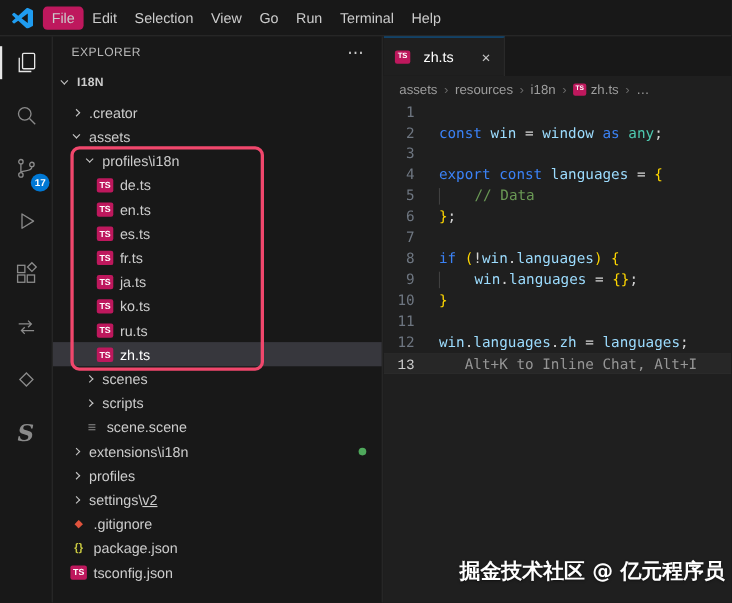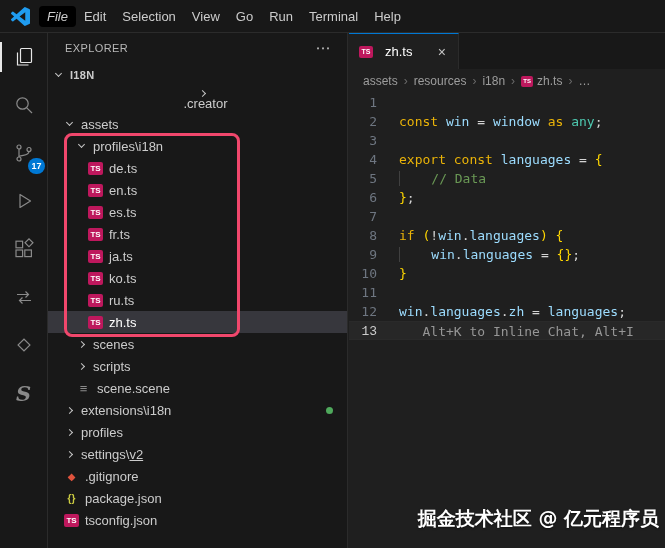--- a/index.html
+++ b/index.html
@@ -5,21 +5,21 @@
   * { margin:0; padding:0; box-sizing:border-box; }
   html,body { width:665px; height:548px; background:#1f1f1f; overflow:hidden;
               font-family:"Liberation Sans", sans-serif; }
   #app { position:relative; width:665px; height:548px; background:#1f1f1f; overflow:hidden; }
 
   
   .titlebar { position:absolute; left:0; top:0; width:665px; height:33px; background:#181818;
               border-bottom:1px solid #2b2b2b; display:flex; align-items:center; z-index:4; }
   .vscode-logo { width:19px; height:19px; margin:0 9px 0 11px; flex:none; }
   .menu-item { padding:3px 8px; color:#cccccc; font-size:13px; border-radius:4px; cursor:default; }
-  .menu-item.menu-active { background:#000000;font-style:italic; }
+  .menu-item.menu-active { background:#be185d; }
 
   
   .activitybar { position:absolute; left:0; top:33px; width:48px; height:515px; background:#181818;
                  border-right:1px solid #2b2b2b; display:flex; flex-direction:column; align-items:center; z-index:3; }
   .ab-item { width:48px; height:48px; position:relative; display:flex; align-items:center;
              justify-content:center; color:#8a8a8a; cursor:pointer; }
   .ab-item svg { width:24px; height:24px; stroke:currentColor; fill:none; stroke-width:1.2; }
   .ab-item.active { color:#e7e7e7; }
   .ab-item.active::before { content:""; position:absolute; left:0; top:9px; bottom:9px; width:2px; background:#e7e7e7; }
   .ab-badge { position:absolute; right:3px; bottom:3px; min-width:16px; height:16px; padding:0 3px;
@@ -67,21 +67,21 @@
   .bc-item { display:flex; align-items:center; gap:4px; cursor:pointer; }
   .bc-sep { color:#6a6a6a; }
   .bc-item .fi-ts { width:12px; height:11px; font-size:6px; margin-right:0; }
 
   .code-area { font-family:"DejaVu Sans Mono", monospace; font-size:13px; }
   .code-line { display:flex; height:19px; line-height:19px; white-space:pre; overflow:hidden; }
   .code-line .ln { width:42px; padding-right:14px; text-align:right; color:#6e7681; flex:none; }
   .code-line .ct { padding-left:8px; }
   .code-line.current { background:rgba(255,255,255,0.04); border-top:1px solid #2a2a2a; border-bottom:1px solid #2a2a2a; }
   .code-line.current .ln { color:#cccccc;font-family:Liberation Mono, monospace; }
-  .tk-k { color:#eab308; }
+  .tk-k { color:#3b82f6; }
   .tk-v { color:#9cdcfe; }
   .tk-t { color:#4ec9b0; }
   .tk-c { color:#6a9955; }
   .tk-p { color:#d4d4d4; }
   .tk-b { color:#ffd700; }
   .tk-g { color:#969696; }
   .tk-ind { border-left:1px solid #404040; color:#d4d4d4; }
 
   
   .watermark { position:absolute; right:6px; bottom:16px; color:#ffffff; font-weight:bold; font-size:19px;
@@ -163,21 +163,21 @@
   <div class="sidebar">
     <div class="sb-header">
       <span>EXPLORER</span>
       <span class="sb-actions">⋯</span>
     </div>
     <div class="section-header">
       <span class="chev down"></span>
       <span>I18N</span>
     </div>
     <div class="tree">
-        <div class="tree-row" style="padding-left: 16px; flex-direction: column;">
+        <div class="tree-row" style="padding-left: 16px;">
           <span class="chev right"></span>
           <span class="tree-label">.creator</span>
         </div>
         <div class="tree-row" style="padding-left: 16px;">
           <span class="chev down"></span>
           <span class="tree-label">assets</span>
         </div>
         <div class="tree-row" style="padding-left: 28px;">
           <span class="chev down"></span>
           <span class="tree-label">profiles\i18n</span>

